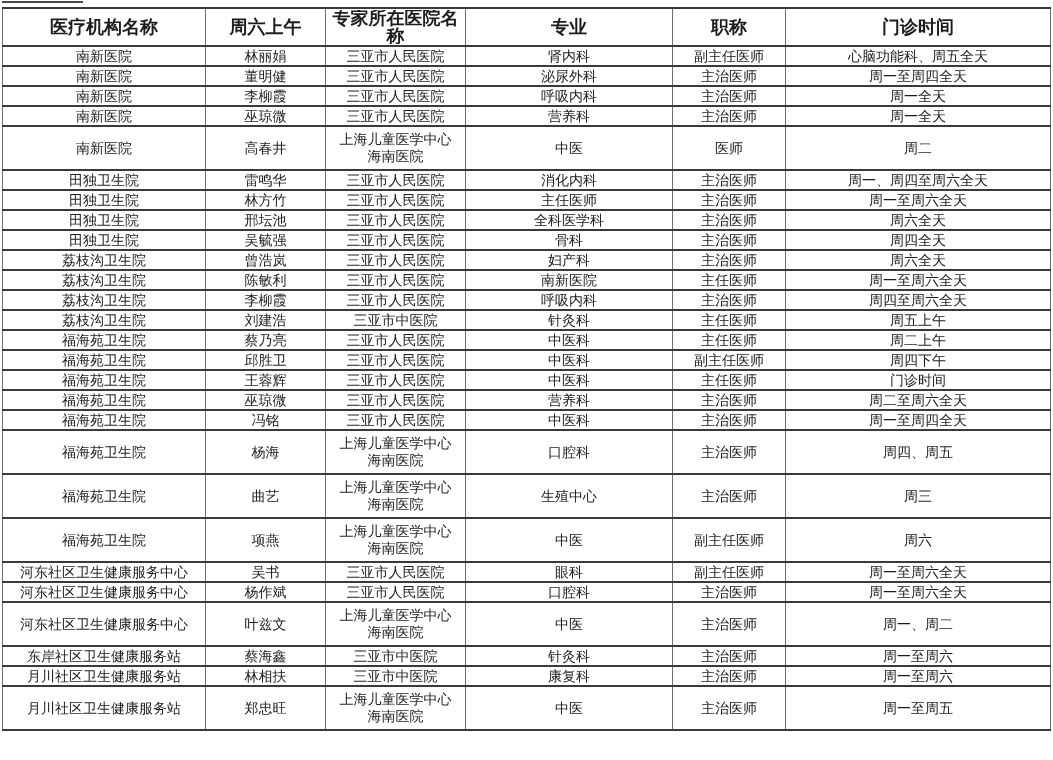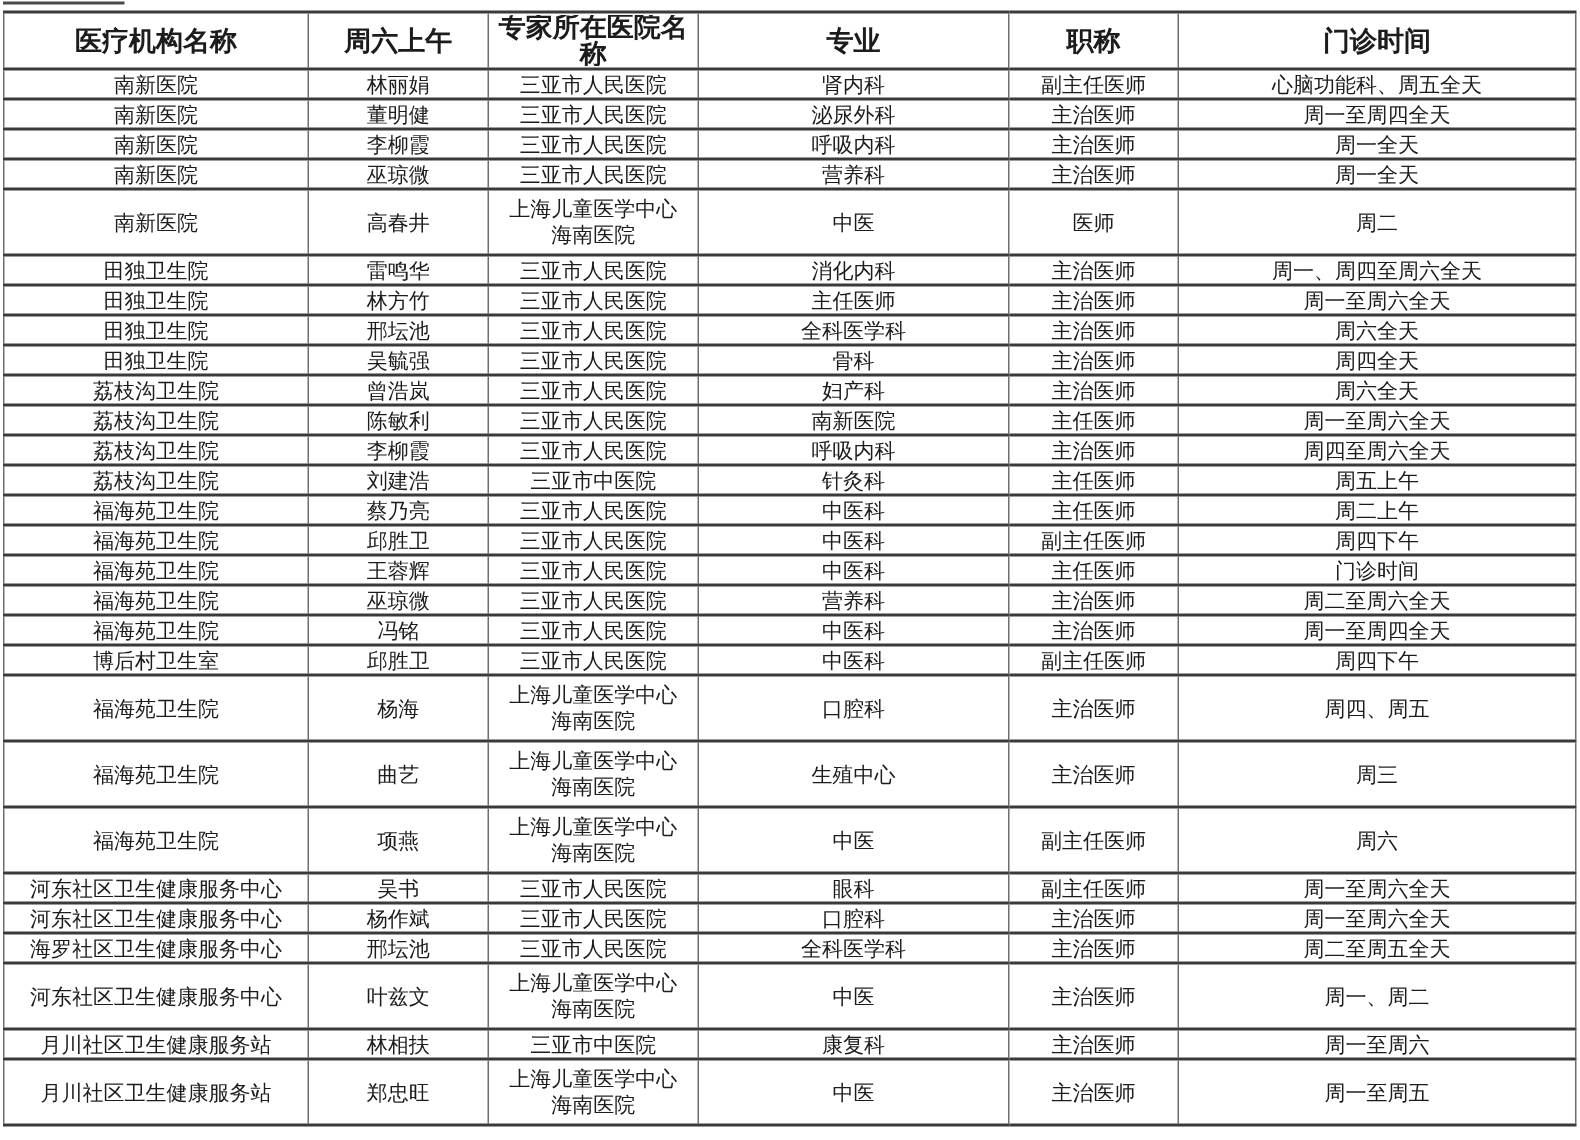--- a/index.html
+++ b/index.html
@@ -225,28 +225,20 @@
           <td>周二至周六全天</td>
         </tr>
         <tr>
           <td>福海苑卫生院</td>
           <td>冯铭</td>
           <td>三亚市人民医院</td>
           <td>中医科</td>
           <td>主治医师</td>
           <td>周一至周四全天</td>
         </tr>
-        <tr>
-          <td>博后村卫生室</td>
-          <td>邱胜卫</td>
-          <td>三亚市人民医院</td>
-          <td>中医科</td>
-          <td>副主任医师</td>
-          <td>周四下午</td>
-        </tr>
         <tr class="tall">
           <td>福海苑卫生院</td>
           <td>杨海</td>
           <td>上海儿童医学中心
 海南医院</td>
           <td>口腔科</td>
           <td>主治医师</td>
           <td>周四、周五</td>
         </tr>
         <tr class="tall">
@@ -276,36 +268,36 @@
           <td>周一至周六全天</td>
         </tr>
         <tr>
           <td>河东社区卫生健康服务中心</td>
           <td>杨作斌</td>
           <td>三亚市人民医院</td>
           <td>口腔科</td>
           <td>主治医师</td>
           <td>周一至周六全天</td>
         </tr>
-        <tr>
-          <td>海罗社区卫生健康服务中心</td>
-          <td>邢坛池</td>
-          <td>三亚市人民医院</td>
-          <td>全科医学科</td>
-          <td>主治医师</td>
-          <td>周二至周五全天</td>
-        </tr>
         <tr class="tall">
           <td>河东社区卫生健康服务中心</td>
           <td>叶兹文</td>
           <td>上海儿童医学中心
 海南医院</td>
           <td>中医</td>
           <td>主治医师</td>
           <td>周一、周二</td>
+        </tr>
+        <tr>
+          <td>东岸社区卫生健康服务站</td>
+          <td>蔡海鑫</td>
+          <td>三亚市中医院</td>
+          <td>针灸科</td>
+          <td>主治医师</td>
+          <td>周一至周六</td>
         </tr>
         <tr>
           <td>月川社区卫生健康服务站</td>
           <td>林相扶</td>
           <td>三亚市中医院</td>
           <td>康复科</td>
           <td>主治医师</td>
           <td>周一至周六</td>
         </tr>
         <tr class="tall">

